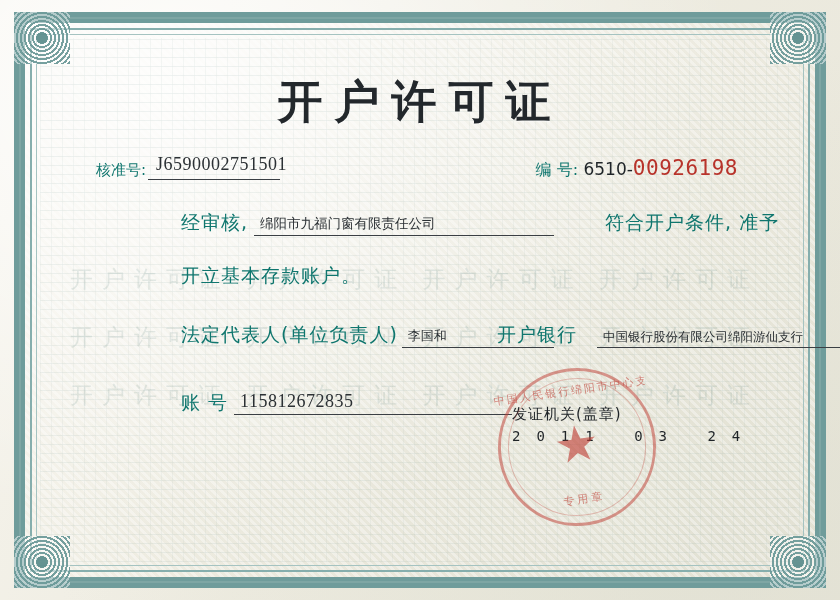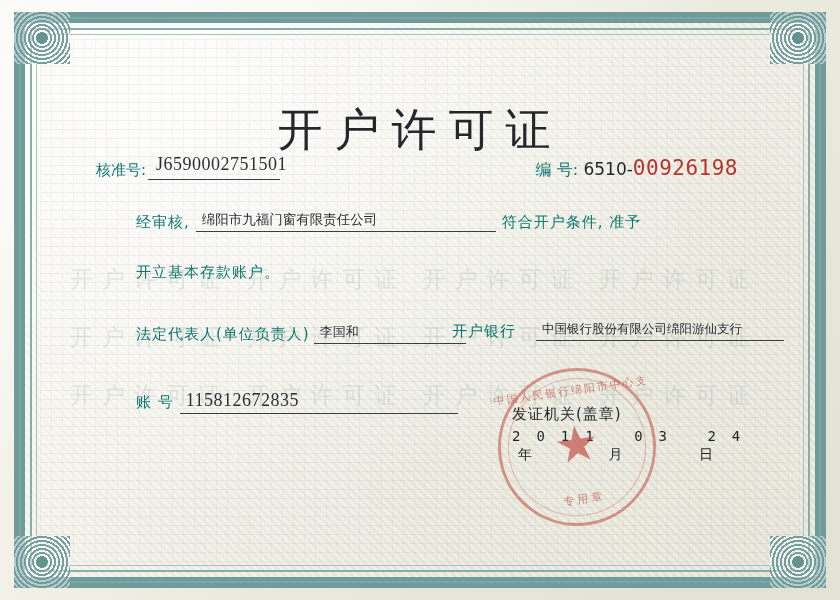--- a/index.html
+++ b/index.html
@@ -122,42 +122,43 @@
     left: 60px;
     top: 60px;
     right: 60px;
     bottom: 56px;
     color: #1f2428;
   }
 
   .title {
     text-align: center;
     font-family: "DejaVu Sans", sans-serif;
-    font-weight: normal;
+    font-weight: bold;
     font-size: 45px;
     letter-spacing: 12px;
     color: #23282c;
-    margin-top: 40px;
+    margin-top: 12px;
     text-shadow: 0 1px 0 rgba(255,255,255,.6);
   }
 
   .lbl {
     font-family: "DejaVu Sans", sans-serif;
     font-size: 16px;
     color: #0f766e;
     white-space: nowrap;
   }
   .lbl.big {
-    font-size: 15px;
+    font-size: 19px;
     letter-spacing: 1px;
+    margin-left: 45px;
   }
 
   
   .val {
-    font-family: Liberation Mono, monospace;
+    font-family: Liberation Sans, sans-serif;
     font-size: 13px;
     color: #2b3034;
     white-space: nowrap;
   }
   .val.mono {
     font-family: Liberation Serif, serif;
     font-size: 18px;
     letter-spacing: .5px;
   }
 
@@ -422,21 +423,20 @@
       <span class="lbl big">账 号</span>
       <span class="ruled field">
         <span class="val mono">115812672835</span>
       </span>
     </div>
 
     <div class="issuer">
       <div class="line1">发证机关(盖章)</div>
       <div class="datearea">
         <div class="digits">2011 03 24</div>
-        <div class="units">年 月 日</div>
       </div>
     </div>
 
   </div>
 
   <div class="seal">
     <div class="arc">中国人民银行绵阳市中心支行</div>
     <div class="star"></div>
     <div class="bottomtxt">专用章</div>
   </div>

